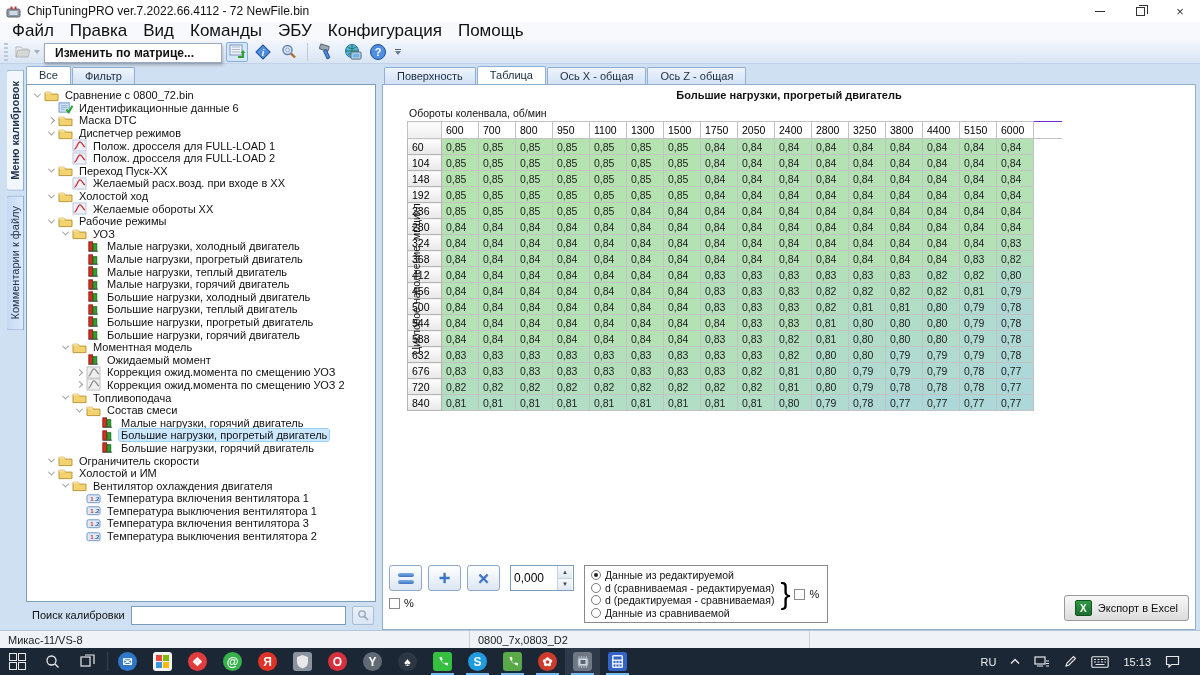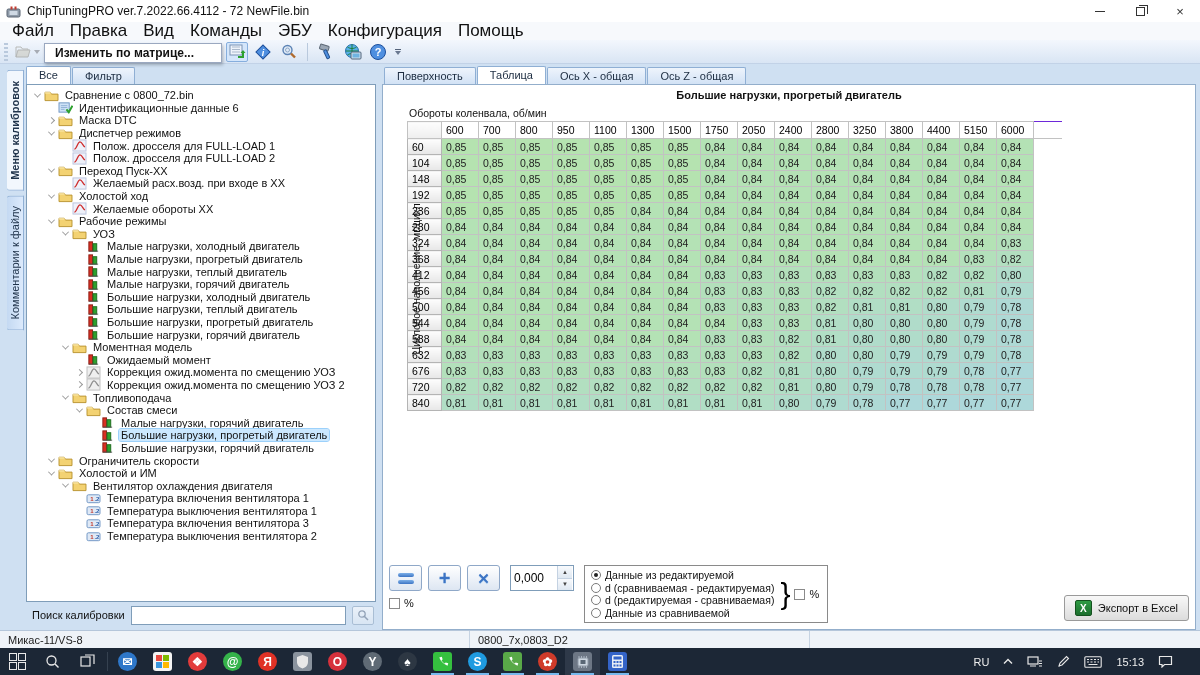--- a/index.html
+++ b/index.html
@@ -106,21 +106,21 @@
 
   
   .taskbar { flex:0 0 27px; background:#1c2736; display:flex; align-items:stretch; color:#fff; }
   .tb-item { width:35px; display:flex; align-items:center; justify-content:center; position:relative; flex:0 0 auto; }
   .tb-item.active-app { background:#44506077; }
   .tb-item .run { position:absolute; bottom:0; left:6px; right:6px; height:2px; background:#76b9ed; }
   .tb-ico { width:19px; height:19px; border-radius:3px; display:flex; align-items:center; justify-content:center; font-size:12px; font-weight:bold; color:#fff; line-height:1; }
   .tb-sepline { width:1px; background:#46536399; margin:4px 2px; flex:0 0 auto; }
   .win-grid { display:grid; grid-template-columns:8px 8px; grid-template-rows:8px 8px; gap:1px; }
   .win-grid i { background:transparent; border:1.2px solid #e8e8e8; }
-  .tray { margin-left:auto; display:flex; align-items:flex-end; gap:0; padding-right:20px; }
+  .tray { margin-left:auto; display:flex; align-items:flex-end; gap:0; padding-right:13px; }
   .tray-item { padding:0 7px; font-size:11px; color:#eee; display:flex; align-items:center; height:100%; }
   .tray svg { display:block; }
 </style>
 </head>
 <body>
 
 <div id="screen">
 
   <div class="titlebar">
     <span class="app-icon">

